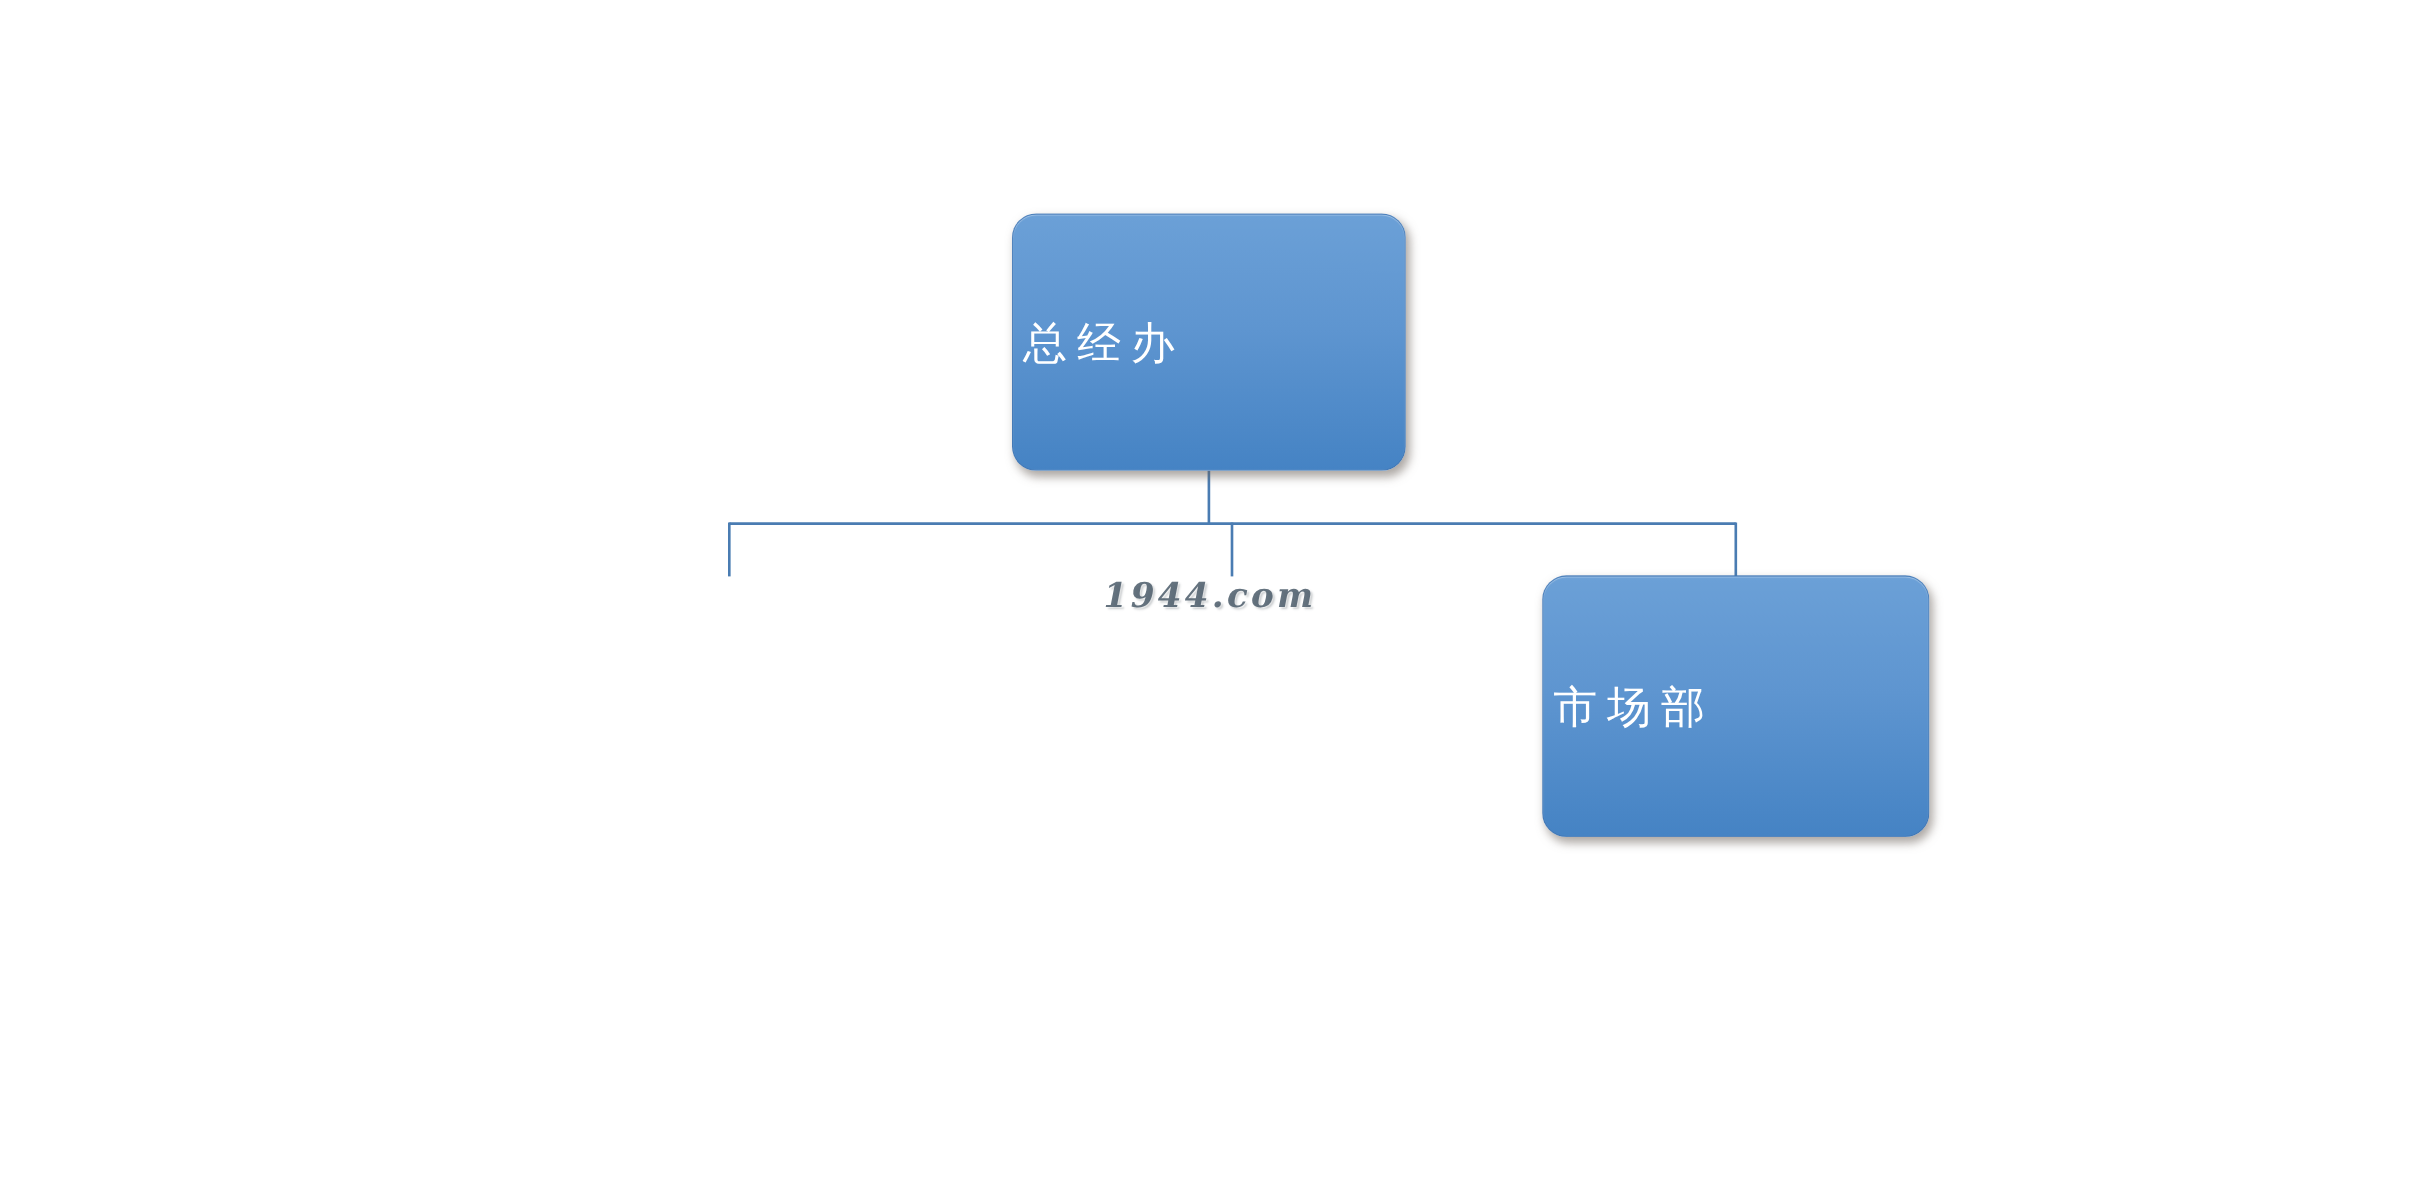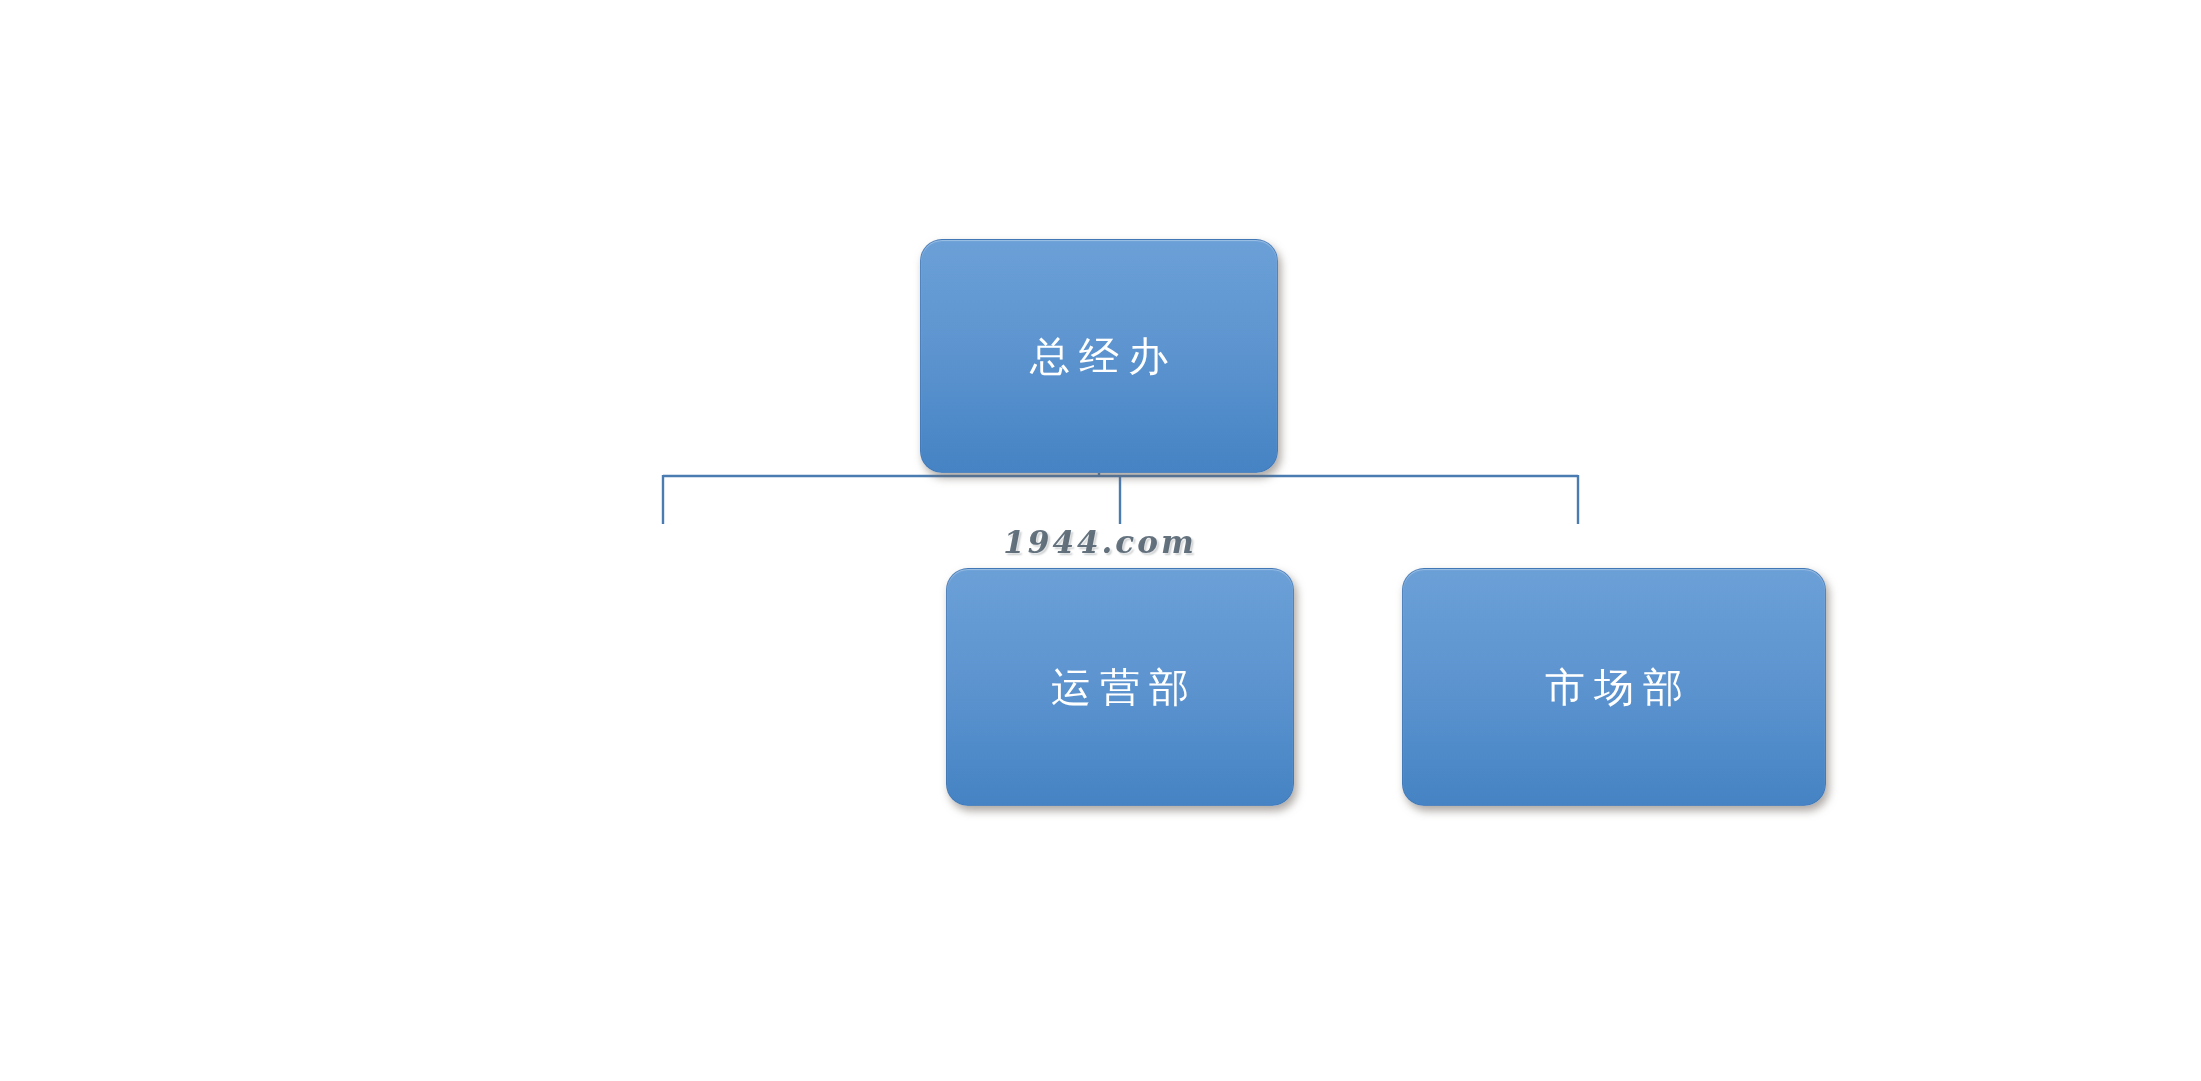--- a/index.html
+++ b/index.html
@@ -30,36 +30,35 @@
   }
   .node {
     position: absolute;
     border-radius: 22px;
     background: linear-gradient(180deg, #6ba0d7 0%, #5e95d0 45%, #4583c4 100%);
     border: 1px solid rgba(64, 112, 170, 0.55);
     box-shadow: 3px 5px 9px rgba(105, 97, 90, 0.55),
                 inset 0 1px 1px rgba(255, 255, 255, 0.35);
     display: flex;
     align-items: center;
-    justify-content: center;
+    justify-content: flex-start;
     box-sizing: border-box;
-    margin-top: 45px;
   }
   .node-label {
     color: #ffffff;
     font-size: 40px;
     letter-spacing: 9px;
     text-indent: 9px;
     white-space: nowrap;
     text-align: center;
   }
   .node-root     { left: 920px;  top: 194px; width: 358px; height: 234px; }
   .node-child-1  { left: 488px;  top: 523px; width: 352px; height: 238px; }
   .node-child-2  { left: 946px;  top: 523px; width: 348px; height: 238px; }
-  .node-child-3  { left: 1402px; top: 523px; width: 424px; height: 238px; }
+  .node-child-3  { left: 1402px; top: 523px; width: 352px; height: 238px; }
   .watermark {
     position: absolute;
     left: 1100px;
     top: 524px;
     transform: translateX(-50%);
     font-family: "DejaVu Serif", "Liberation Serif", serif;
     font-style: italic;
     font-weight: bold;
     font-size: 31px;
     letter-spacing: 3px;
@@ -81,23 +80,20 @@
     <path class="edge" d="M 663 475 L 663 524"></path>
     <path class="edge" d="M 1120 475 L 1120 524"></path>
     <path class="edge" d="M 1578 475 L 1578 524"></path>
   </svg>
 
   <div class="node node-root">
     <span class="node-label">总经办</span>
   </div>
 
 
-  <div class="node node-child-2">
-    <span class="node-label">运营部</span>
-  </div>
 
   <div class="node node-child-3">
     <span class="node-label">市场部</span>
   </div>
 
   <div class="watermark">1944.com</div>
 
 </div>
 
 </body></html>

